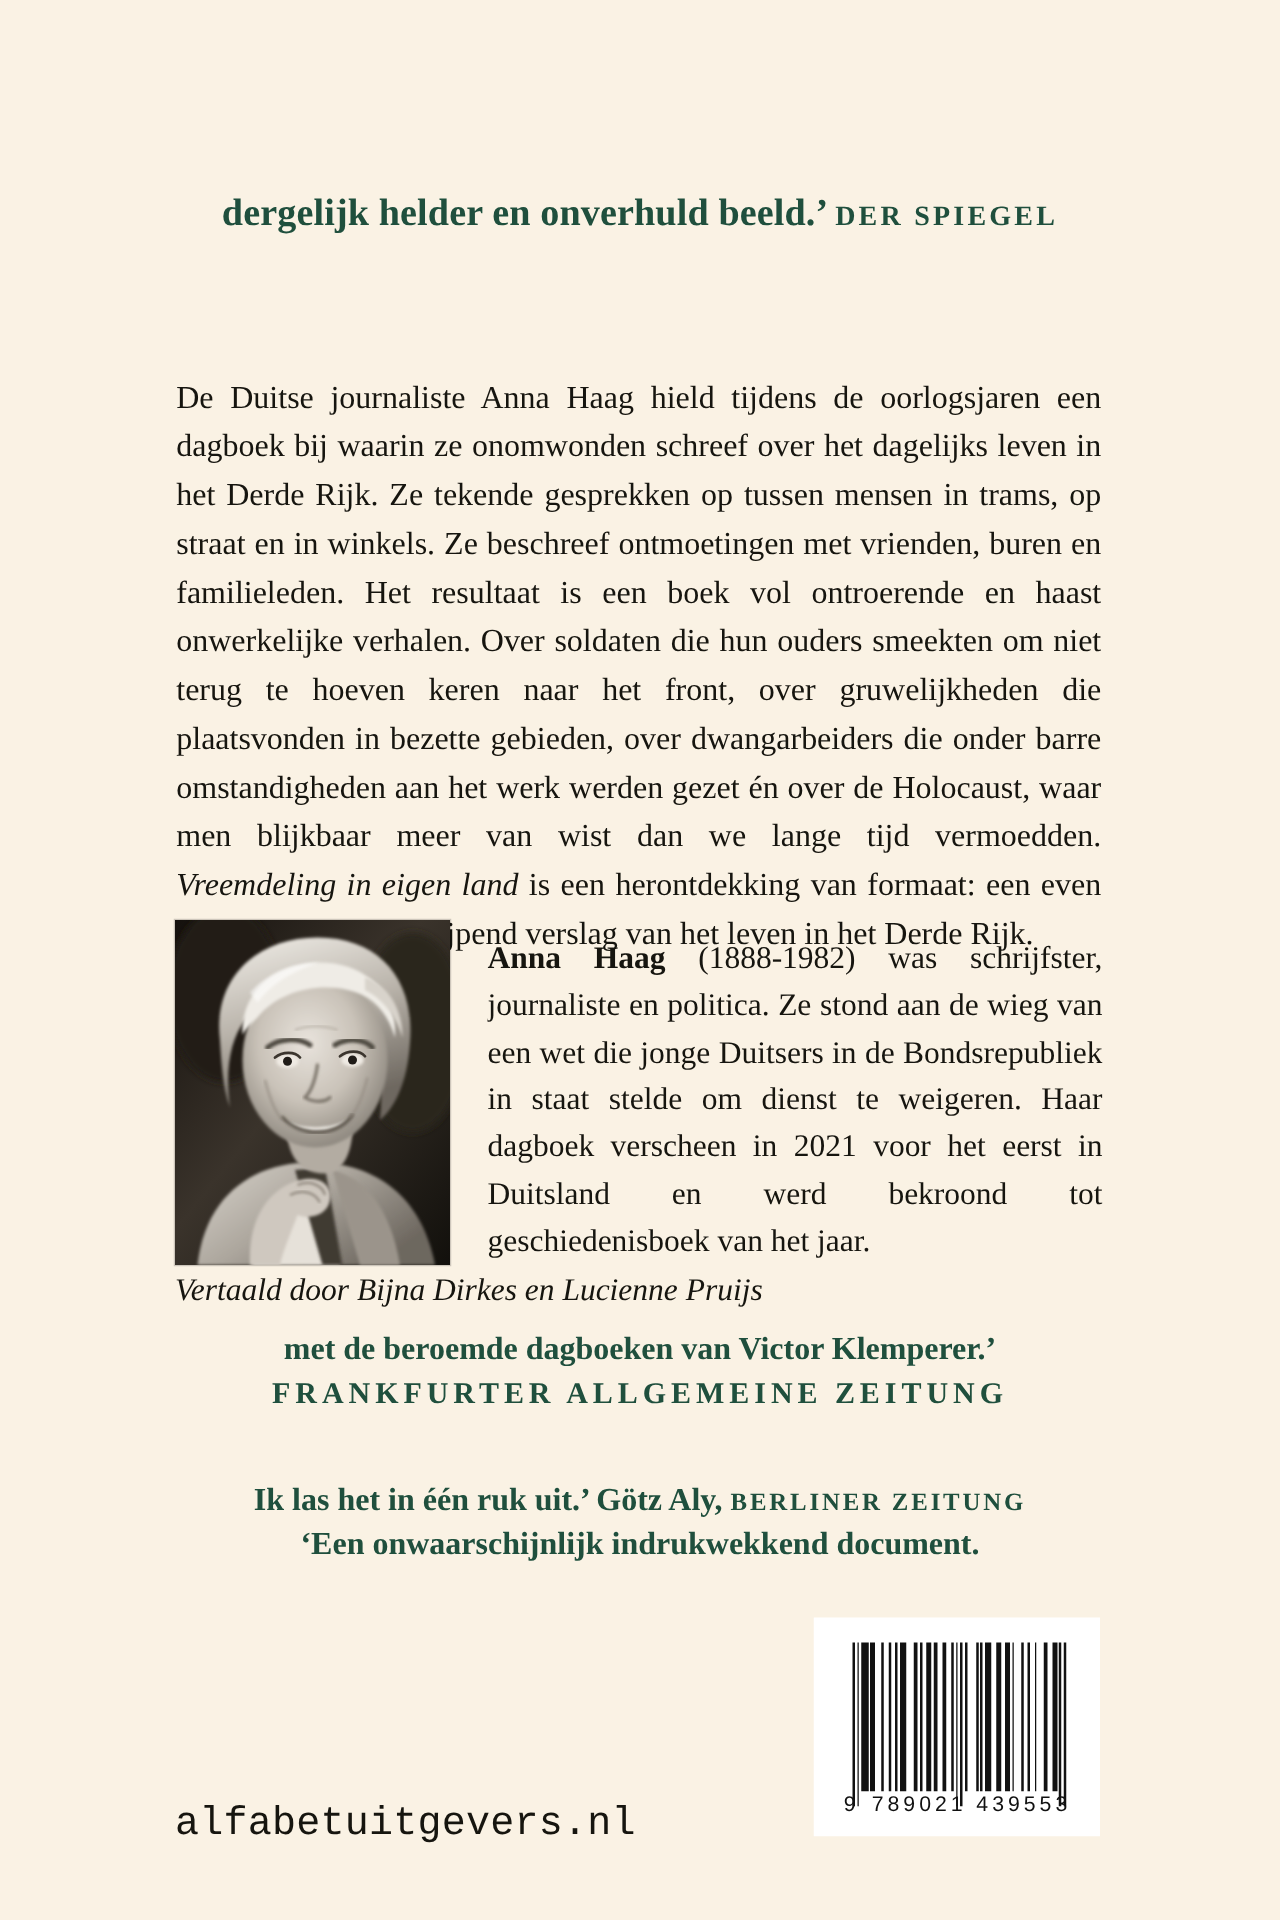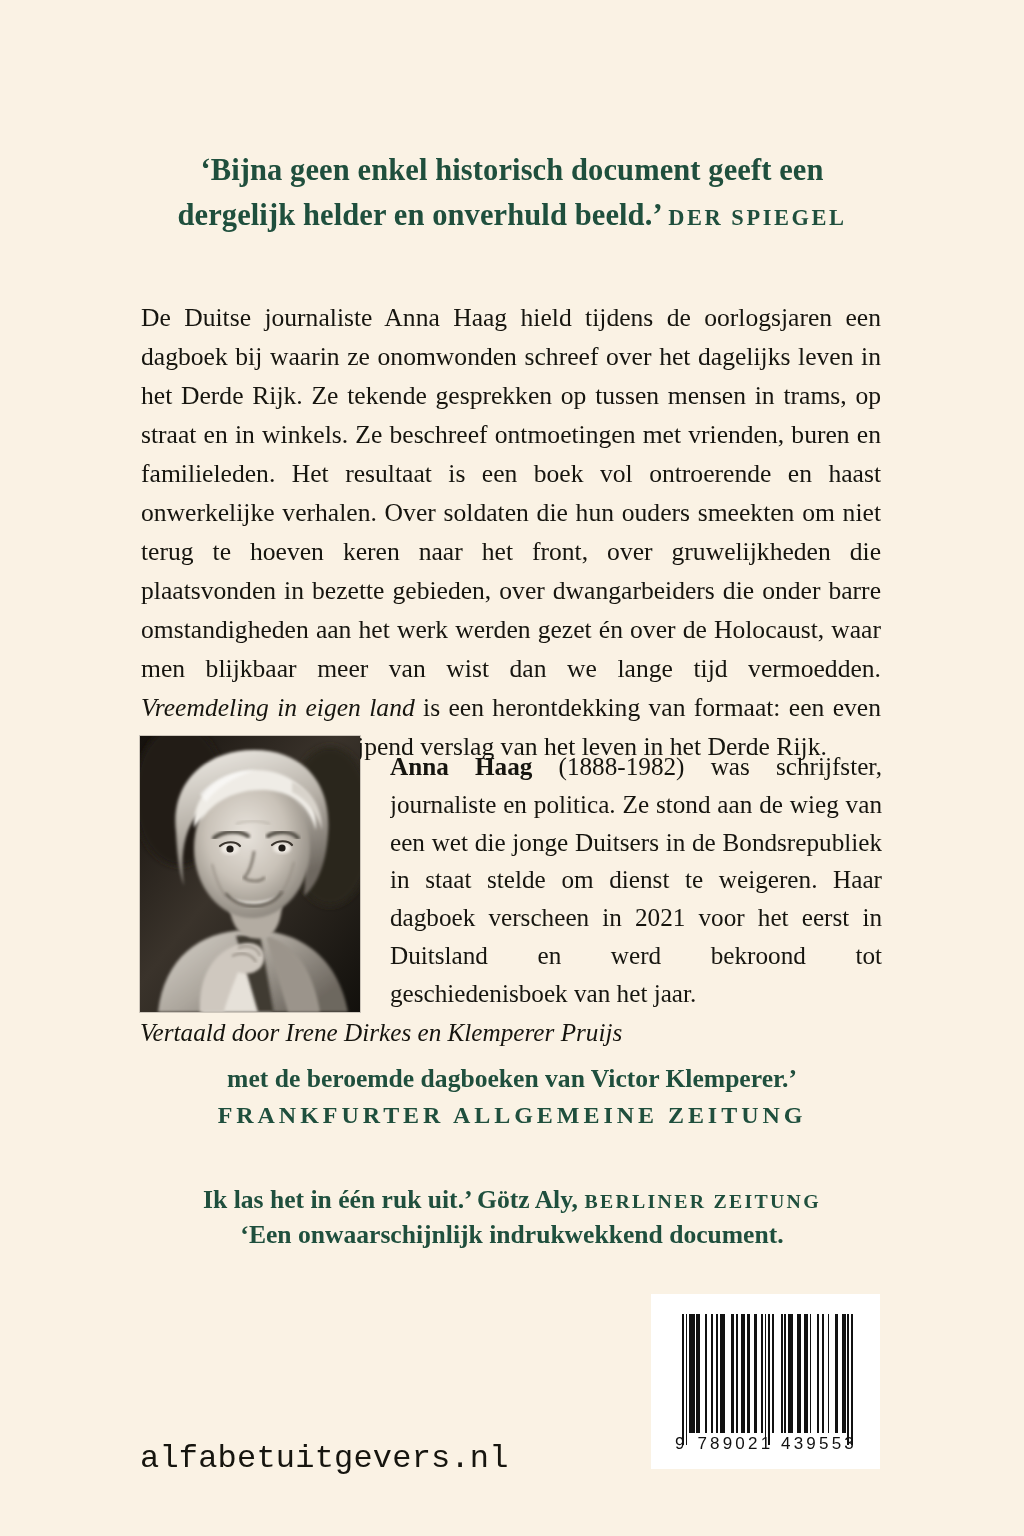--- a/index.html
+++ b/index.html
@@ -190,21 +190,20 @@
     letter-spacing: 0.2px;
     font-family: Liberation Mono, monospace;
   }
 </style>
 </head>
 <body>
 
 <div class="cover">
 
   <div class="top-quote">
-    <span class="line">‘Bijna geen enkel historisch document geeft een</span>
     <span class="line"><span>dergelijk helder en onverhuld beeld.’</span> <span class="smallcaps">Der Spiegel</span></span>
   </div>
 
   <p class="blurb"><span>De Duitse journaliste Anna Haag hield tijdens de oorlogsjaren een dagboek bij waarin ze onomwonden schreef over het dagelijks leven in het Derde Rijk. Ze tekende gesprekken op tussen mensen in trams, op straat en in winkels. Ze beschreef ontmoetingen met vrienden, buren en familieleden. Het resultaat is een boek vol ontroerende en haast onwerkelijke verhalen. Over soldaten die hun ouders smeekten om niet terug te hoeven keren naar het front, over gruwelijkheden die plaatsvonden in bezette gebieden, over dwangarbeiders die onder barre omstandigheden aan het werk werden gezet én over de Holocaust, waar men blijkbaar meer van wist dan we lange tijd vermoedden. </span><i>Vreemdeling in eigen land</i><span> is een herontdekking van formaat: een even indringend als aangrijpend verslag van het leven in het Derde Rijk.</span></p>
 
   <div class="author-block">
 
     <div class="author-photo">
       <svg viewBox="0 0 220 276" preserveAspectRatio="xMidYMid slice">
         <defs>
@@ -274,21 +273,21 @@
         <path d="M 154 126 C 150 142 146 152 140 158" stroke="#928a80" stroke-width="2" fill="none" opacity="0.7" filter="url(#soft)"></path>
         <path d="M 96 88 C 106 84 120 84 130 88" stroke="#a39b90" stroke-width="1.6" fill="none" opacity="0.6" filter="url(#soft)"></path>
 
         <path d="M 60 276 C 58 238 76 214 100 208 C 116 204 126 212 124 224 C 122 236 108 240 98 236 C 92 252 86 266 84 276 Z" fill="#cfc8bf" filter="url(#soft)"></path>
         <path d="M 98 212 C 108 208 118 212 120 220" stroke="#8f877d" stroke-width="1.8" fill="none" filter="url(#soft)"></path>
         <path d="M 92 220 C 102 215 112 218 116 226" stroke="#8f877d" stroke-width="1.8" fill="none" filter="url(#soft)"></path>
       </svg>
     </div>
 
     <div class="author-bio"><b>Anna Haag</b><span> (1888-1982) was schrijfster, journaliste en politica. Ze stond aan de wieg van een wet die jonge Duitsers in de Bondsrepubliek in staat stelde om dienst te weigeren. Haar dagboek verscheen in 2021 voor het eerst in Duitsland en werd bekroond tot geschiedenisboek van het jaar.</span></div>
-    <div class="translator">Vertaald door Irene Dirkes en Klemperer Pruijs</div>
+    <div class="translator">Vertaald door Bijna Dirkes en Lucienne Pruijs</div>
   </div>
 
   <div class="press press-1">
     <span class="qline">met de beroemde dagboeken van Victor Klemperer.’</span>
     <span class="source">Frankfurter Allgemeine Zeitung</span>
   </div>
 
   <div class="press press-2">
     <span class="qline"><span>Ik las het in één ruk uit.’ Götz Aly, </span><span class="inline-source">Berliner Zeitung</span></span>
     <span class="qline">‘Een onwaarschijnlijk indrukwekkend document.</span>

